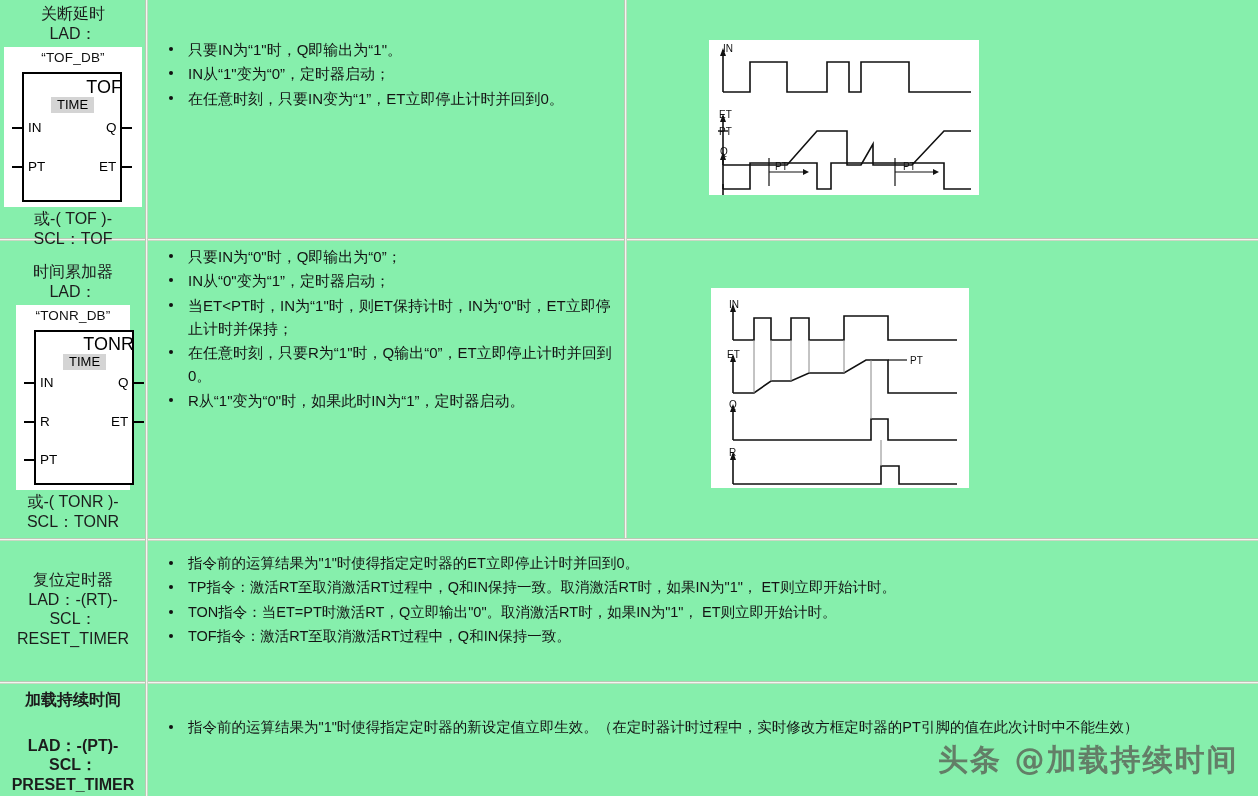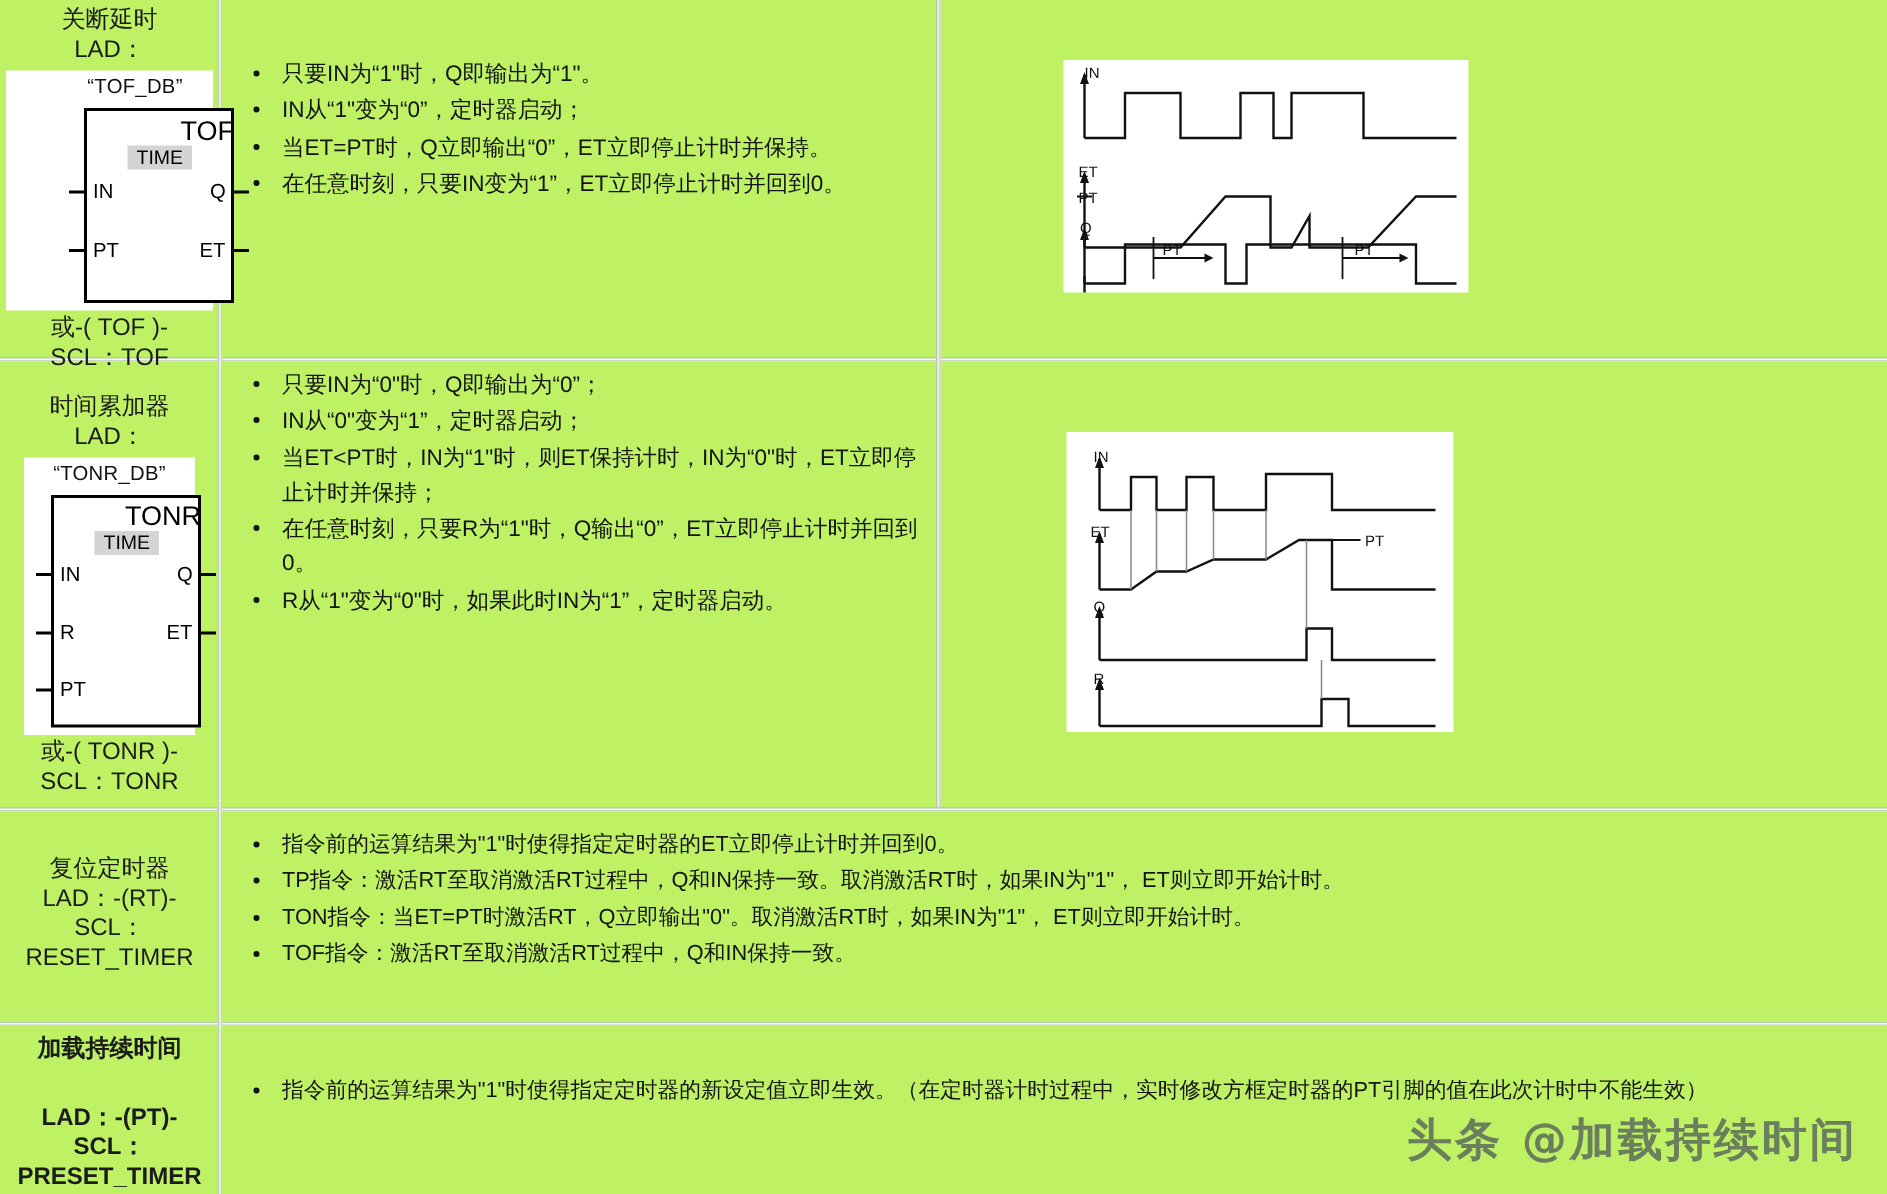--- a/index.html
+++ b/index.html
@@ -6,21 +6,21 @@
   html, body {
     margin: 0; padding: 0;
     width: 1258px; height: 796px;
     background: #d6e8d0;
     font-family: "Liberation Sans", "DejaVu Sans", sans-serif;
     overflow: hidden;
   }
   #page {
     position: relative;
     width: 1258px; height: 796px;
-    background: #bef264;
+    background: #86efac;
   }
 
   
   .rule-h { position: absolute; left: 0; width: 1258px; height: 3px;
             background: #f2f6f0; border-top: 1px solid #b9c9b4; border-bottom: 1px solid #c9d8c4; }
   .rule-v { position: absolute; width: 3px; background: #f2f6f0;
             border-left: 1px solid #b9c9b4; border-right: 1px solid #c9d8c4; }
 
   .cell { position: absolute; }
 
@@ -65,21 +65,21 @@
   <div class="rule-h" style="top:238px;"></div>
   <div class="rule-h" style="top:538px;"></div>
   <div class="rule-h" style="top:681px;"></div>
   <div class="rule-v" style="left:145px; top:0; height:796px;"></div>
   <div class="rule-v" style="left:624px; top:0; height:538px;"></div>
 
   <div class="cell lbl" style="left:2px; top:4px; width:142px;">
     <div class="t">关断延时</div>
     <div class="lad">LAD：</div>
 
-    <div class="fb-wrap" style="width:138px; height:160px;padding-left:34px;">
+    <div class="fb-wrap" style="width:138px; height:160px;">
       <div class="fb-db">“TOF_DB”</div>
       <div class="fb-outer" style="width:138px; height:136px;">
         <div class="fb-box" style="left:18px; top:2px; width:100px; height:130px;"></div>
         <div class="fb-title" style="left:18px; top:7px; width:100px;">TOF</div>
         <div class="fb-type" style="left:47px; top:27px;">TIME</div>
 
         <div class="stub" style="left:8px; top:57px;"></div>
         <div class="pin" style="left:24px; top:50px;">IN</div>
         <div class="stub" style="left:8px; top:96px;"></div>
         <div class="pin" style="left:24px; top:89px;">PT</div>
@@ -95,23 +95,20 @@
     <div class="scl">SCL：TOF</div>
   </div>
 
   <div class="cell" style="left:158px; top:38px; width:455px;">
     <ul class="bl">
       <li>
           <span class="cont">只要IN为“1"时，Q即输出为“1"。</span>
         </li>
       <li>
           <span class="cont">IN从“1"变为“0”，定时器启动；</span>
-        </li>
-      <li>
-          <span class="cont">当ET=PT时，Q立即输出“0”，ET立即停止计时并保持。</span>
         </li>
       <li>
           <span class="cont">在任意时刻，只要IN变为“1”，ET立即停止计时并回到0。</span>
         </li>
     </ul>
   </div>
 
   <div class="diag" style="left:709px; top:40px; width:270px; height:155px;">
     <svg width="270" height="155" viewBox="0 0 270 155">
       <g fill="none" stroke="#111" stroke-width="1.6" stroke-linejoin="miter">

